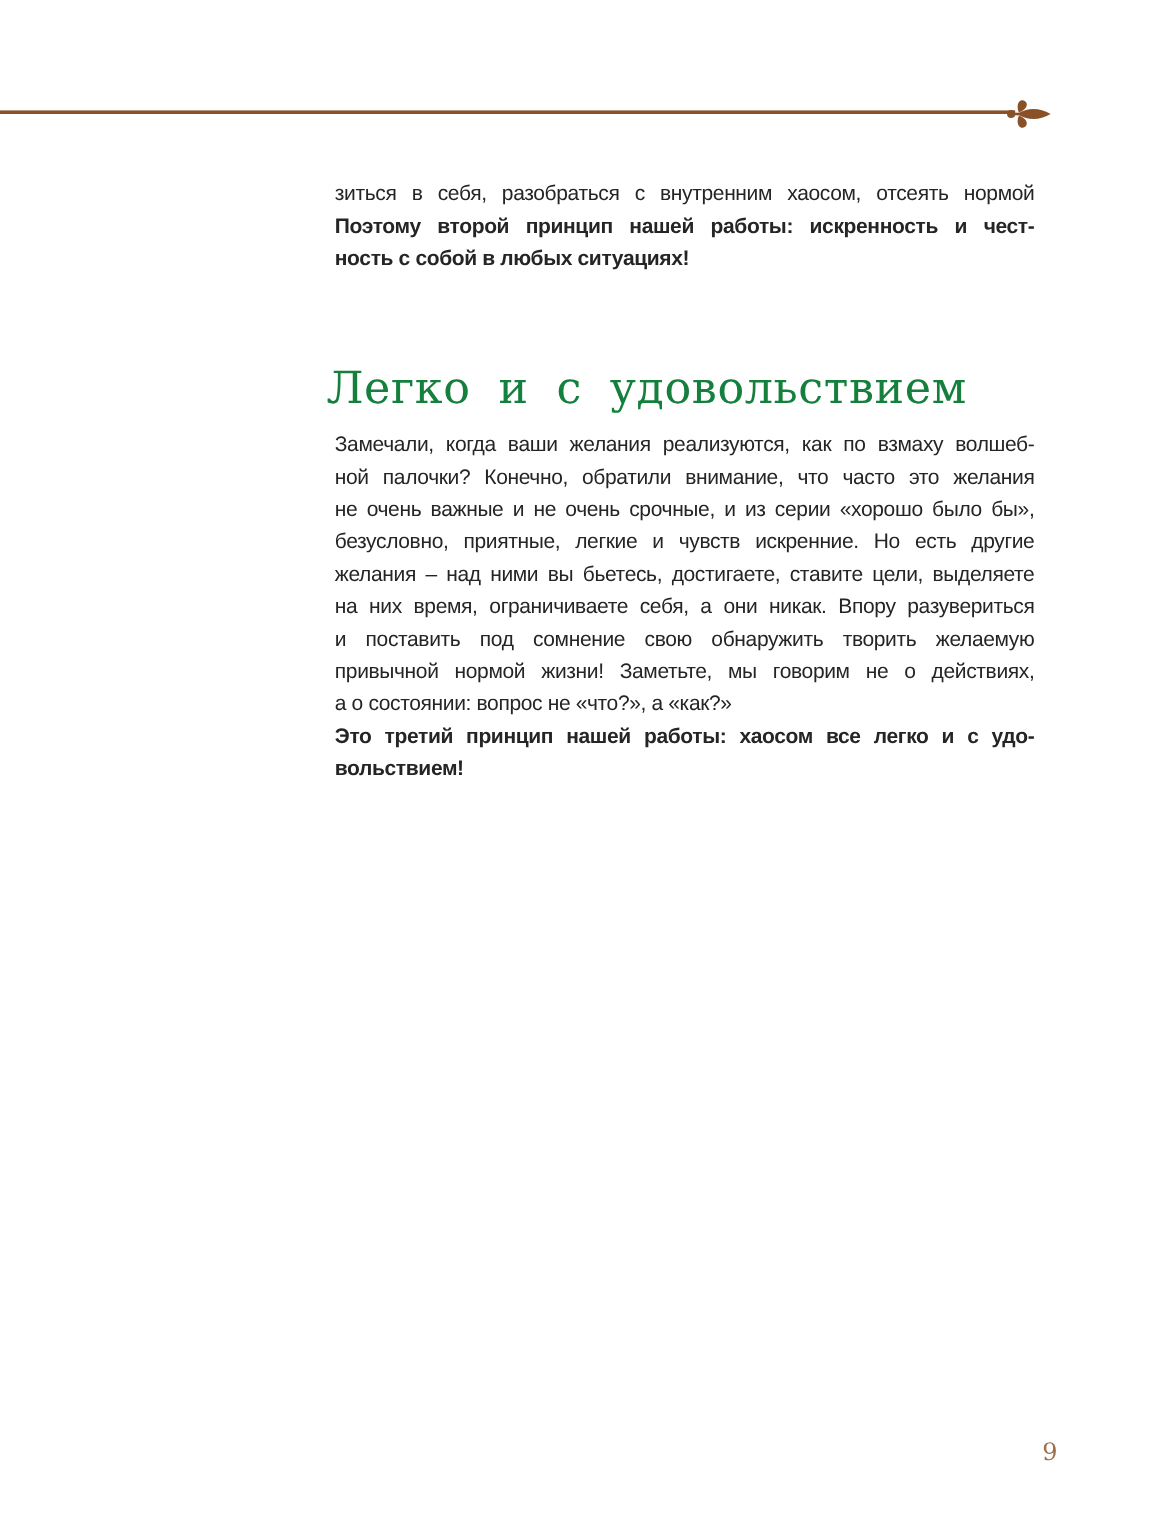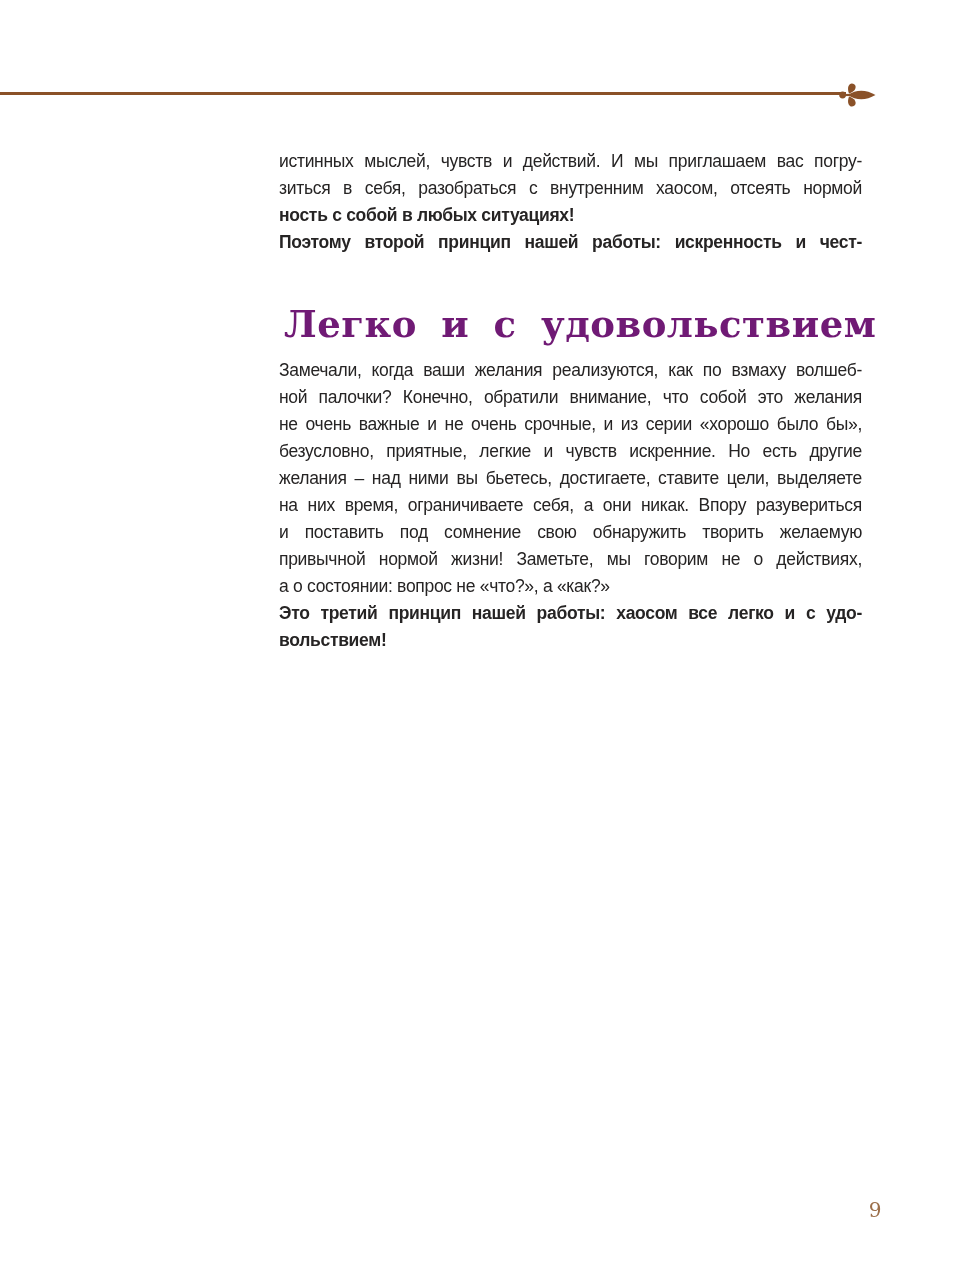--- a/index.html
+++ b/index.html
@@ -51,30 +51,30 @@
     overflow: hidden;
     text-align: justify;
     text-align-last: left;
   }
   .ln.j { text-align-last: justify; }
   .ln.b { font-weight: bold; }
 
   
   .heading {
     position: absolute;
-    left: 284px;
+    left: 272px;
     top: 296px;
     margin: 0;
     width: 600px;
     height: 56px;
     line-height: 56px;
     font-family: "DejaVu Serif", serif;
-    font-weight: bold;
+    font-weight: normal;
     font-size: 37px;
-    color: #701a75;
+    color: #15803d;
     letter-spacing: 0.5px;
     word-spacing: 11px;
     white-space: nowrap;
   }
 
   
   .pagenum {
     position: absolute;
     left: 860px;
     top: 1196px;
@@ -98,31 +98,30 @@
     <g fill="#8a5128">
       <circle cx="4.6" cy="16" r="3.4"></circle>
       <rect x="6.5" y="14.9" width="5.5" height="2.2"></rect>
       <path d="M11 14.6 C8 7, 12.5 2.2, 16.5 5.6 C19.4 8.1, 16.6 13.2, 11 14.6 Z"></path>
       <path d="M11 17.4 C8 25, 12.5 29.8, 16.5 26.4 C19.4 23.9, 16.6 18.8, 11 17.4 Z"></path>
       <path d="M9.5 16 Q23 7.5 37.5 16 Q23 24.5 9.5 16 Z"></path>
     </g>
   </svg>
 
   <div class="para p1">
-    <div class="ln j">истинных мыслей, чувств и действий. И мы приглашаем вас погру-</div>
     <div class="ln j">зиться в себя, разобраться с внутренним хаосом, отсеять нормой</div>
+    <div class="ln j b">Поэтому второй принцип нашей работы: искренность и чест-</div>
     <div class="ln b">ность с собой в любых ситуациях!</div>
-    <div class="ln j b">Поэтому второй принцип нашей работы: искренность и чест-</div>
   </div>
 
   <h1 class="heading">Легко и с удовольствием</h1>
 
   <div class="para p2">
     <div class="ln j">Замечали, когда ваши желания реализуются, как по взмаху волшеб-</div>
-    <div class="ln j">ной палочки? Конечно, обратили внимание, что собой это желания</div>
+    <div class="ln j">ной палочки? Конечно, обратили внимание, что часто это желания</div>
     <div class="ln j">не очень важные и не очень срочные, и из серии «хорошо было бы»,</div>
     <div class="ln j">безусловно, приятные, легкие и чувств искренние. Но есть другие</div>
     <div class="ln j">желания – над ними вы бьетесь, достигаете, ставите цели, выделяете</div>
     <div class="ln j">на них время, ограничиваете себя, а они никак. Впору разувериться</div>
     <div class="ln j">и поставить под сомнение свою обнаружить творить желаемую</div>
     <div class="ln j">привычной нормой жизни! Заметьте, мы говорим не о действиях,</div>
     <div class="ln">а о состоянии: вопрос не «что?», а «как?»</div>
     <div class="ln j b">Это третий принцип нашей работы: хаосом все легко и с удо-</div>
     <div class="ln b">вольствием!</div>
   </div>

